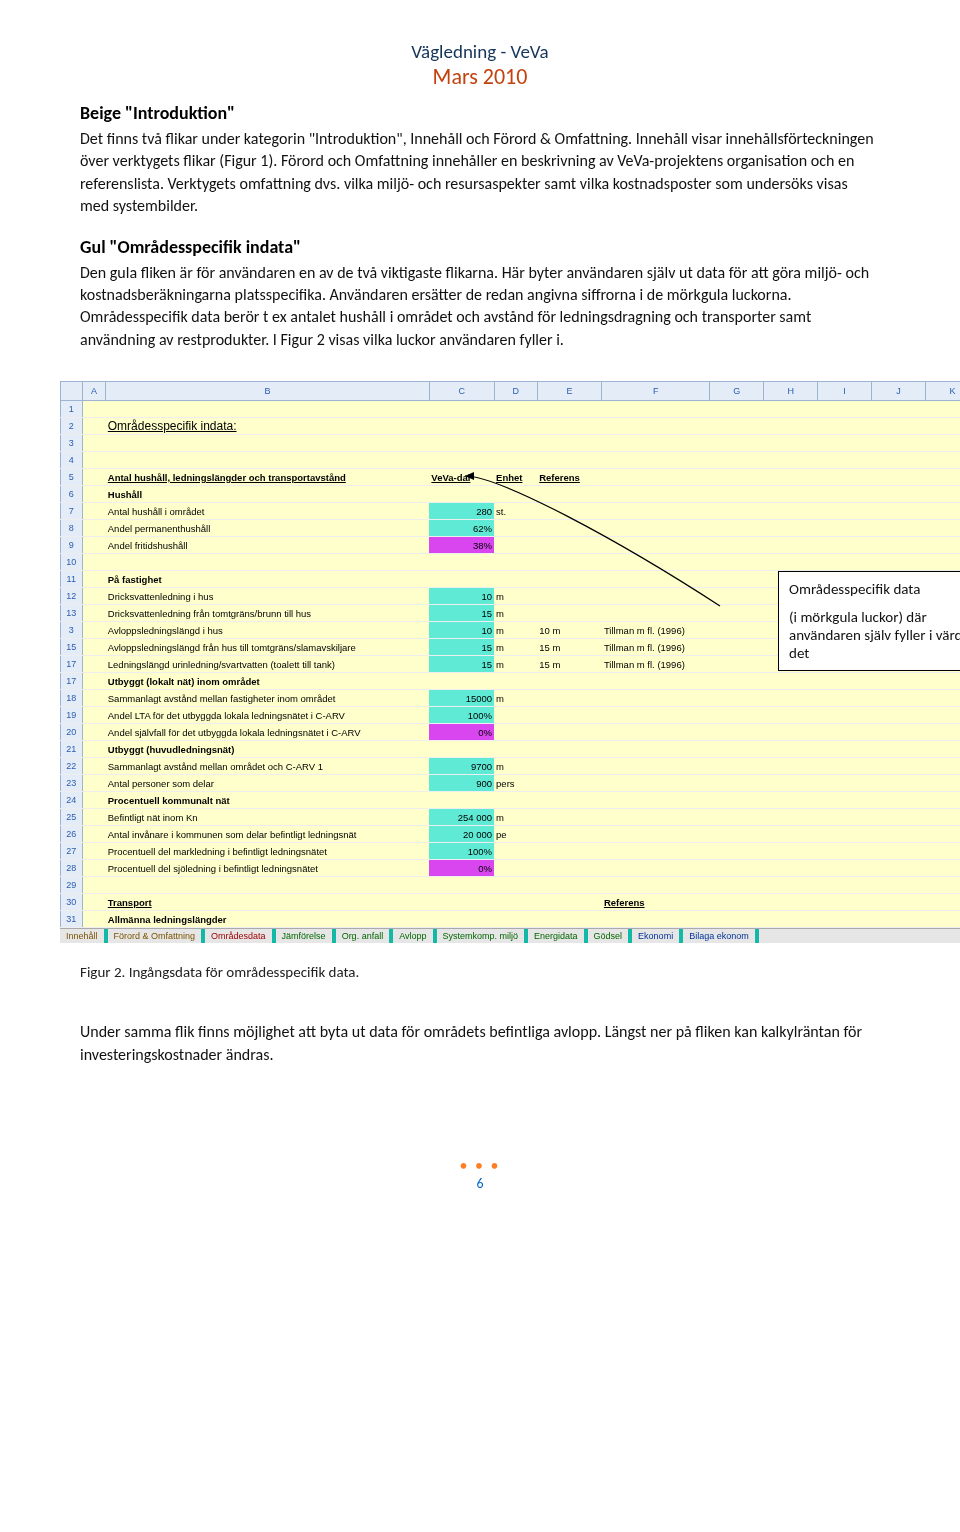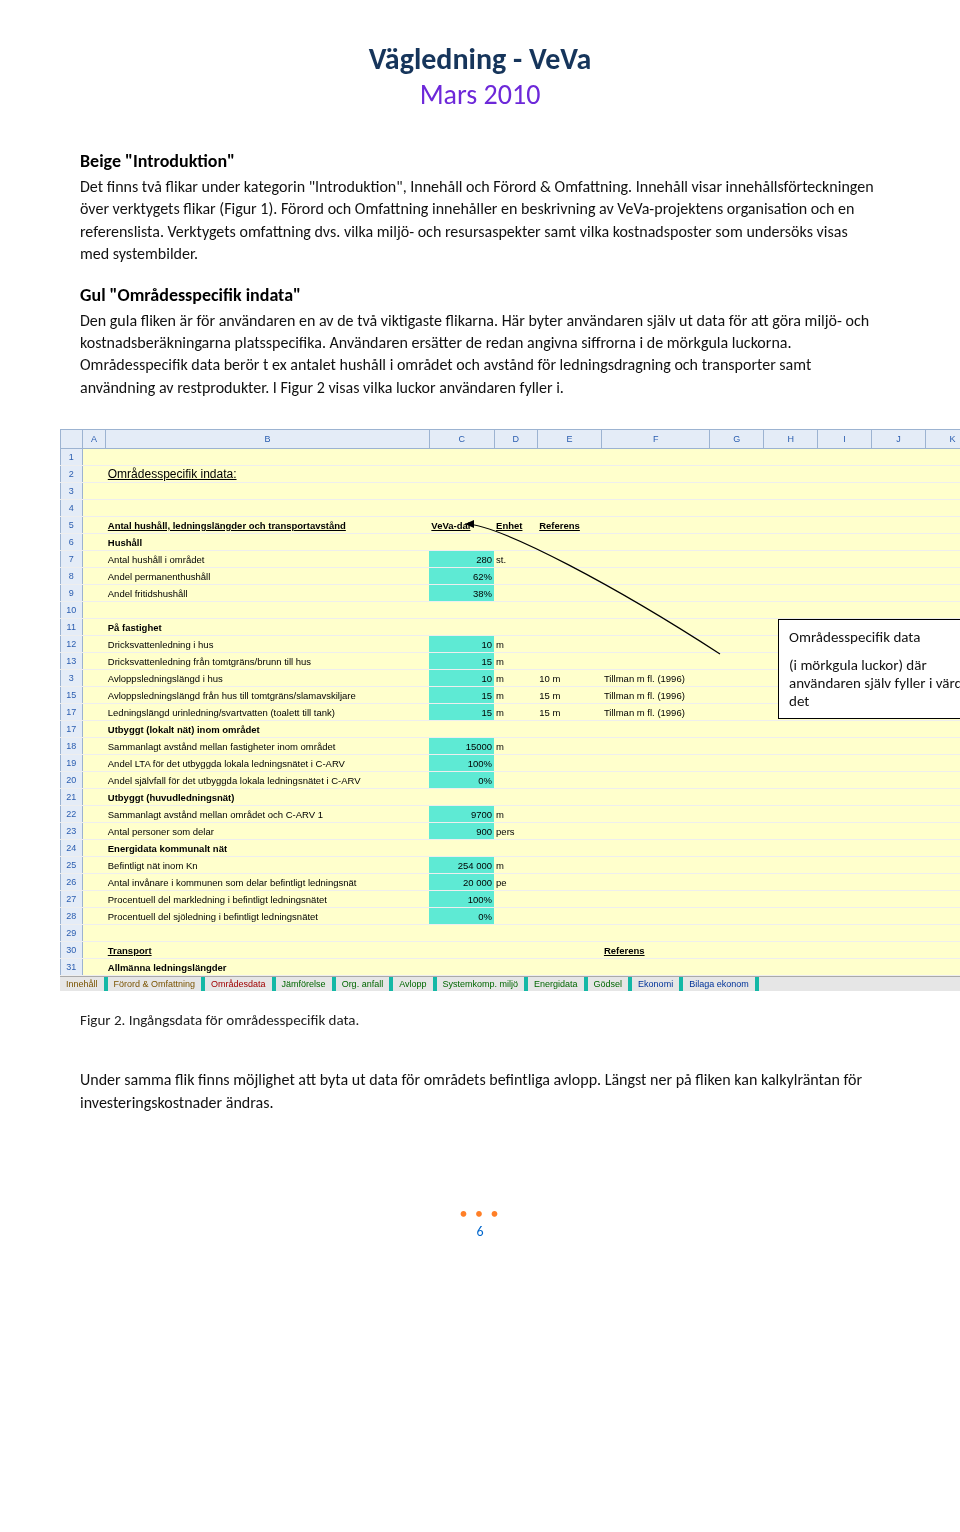--- a/index.html
+++ b/index.html
@@ -7,29 +7,28 @@
     font-family: Calibri, Arial, sans-serif;
     color: #222;
     background: #fff;
     width: 960px;
   }
   .page {
     padding: 40px 80px 20px 80px;
   }
   .header-title {
     text-align: center;
-    font-size: 30px;
+    font-size: 19px;
     color: #16355b;
-    font-weight: bold;
   }
   .header-title2 {
     text-align: center;
-    font-size: 28px;
-    color: #6d28d9;
-    margin-bottom: 38px;
+    font-size: 22px;
+    color: #c2410c;
+    margin-bottom: 12px;
   }
   .h2 {
     font-size: 18px;
     font-weight: bold;
     color: #000;
     margin-top: 10px;
   }
   .body-text {
     font-size: 16px;
     line-height: 1.4;
@@ -79,21 +78,21 @@
     font-size: 12px;
     text-decoration: underline;
   }
   .bold { font-weight: bold; }
   .under { text-decoration: underline; }
   .dark-input {
     background: #5eead4;
     text-align: right;
   }
   .num { text-align: right; }
-  .shade { background: #5eead4; }
+  .shade { background: #d946ef; }
   .annot-box {
     position: absolute;
     right: -30px;
     top: 190px;
     width: 210px;
     background: #fff;
     border: 1px solid #000;
     padding: 8px 10px;
     font-size: 15px;
     font-family: Calibri, Arial, sans-serif;
@@ -349,21 +348,21 @@
             <td class="row-hdr">23</td>
             <td></td>
             <td>Antal personer som delar</td>
             <td class="dark-input">900</td>
             <td>pers</td>
             <td colspan="7"></td>
           </tr>
       <tr>
             <td class="row-hdr">24</td>
             <td></td>
-            <td class="bold">Energidata kommunalt nät</td>
+            <td class="bold">Procentuell kommunalt nät</td>
             <td colspan="9"></td>
           </tr>
       <tr>
             <td class="row-hdr">25</td>
             <td></td>
             <td>Befintligt nät inom Kn</td>
             <td class="dark-input">254 000</td>
             <td>m</td>
             <td colspan="7"></td>
           </tr>

